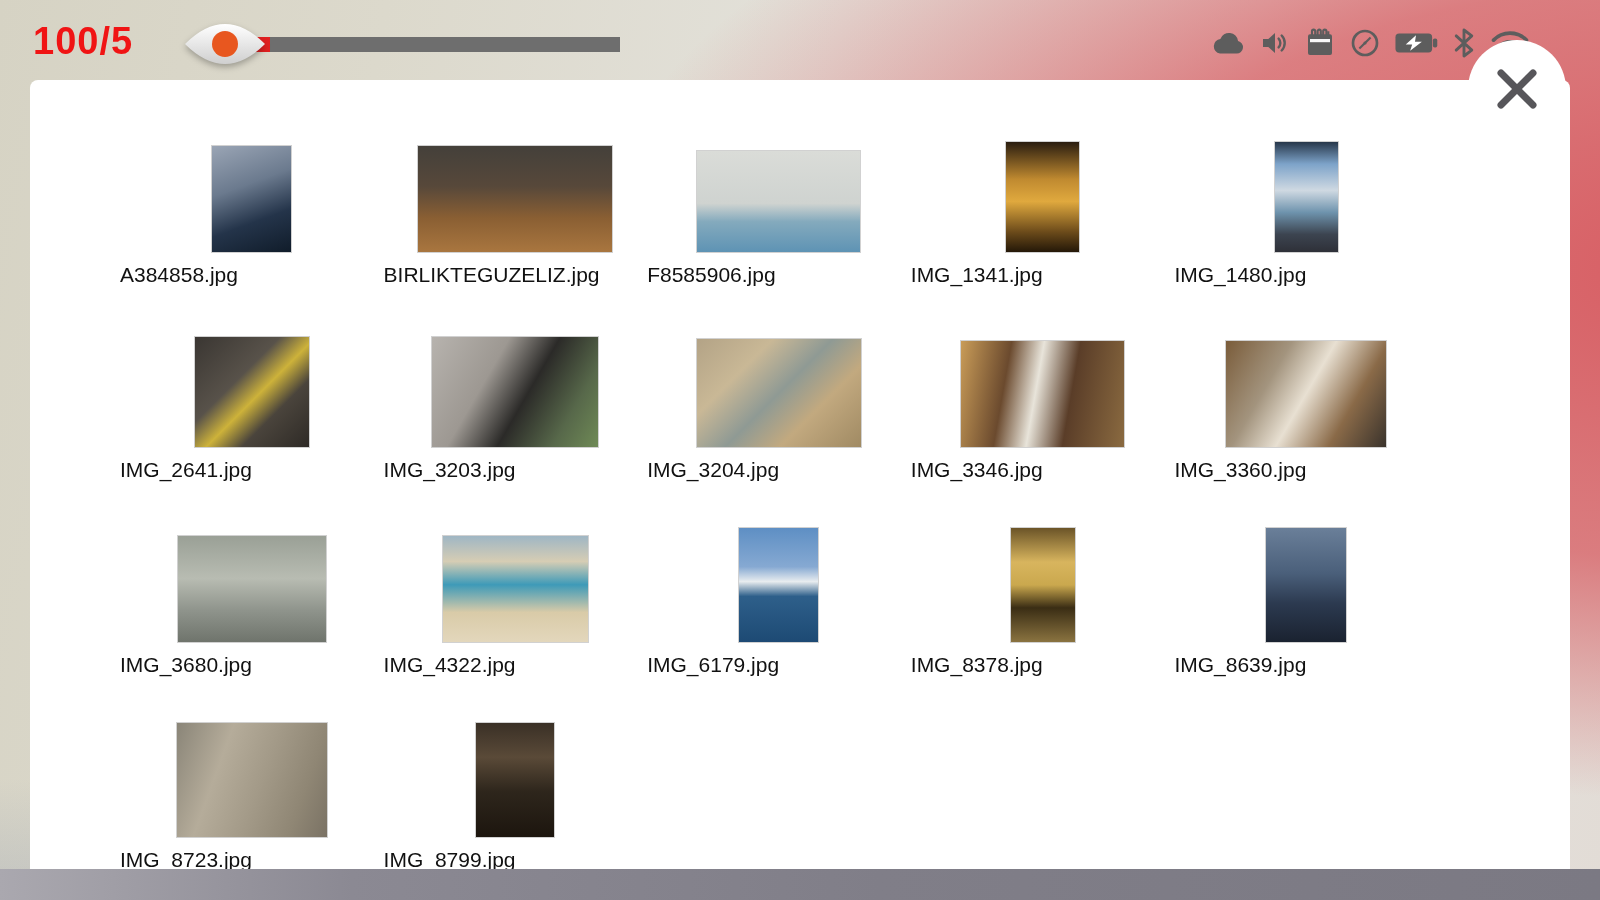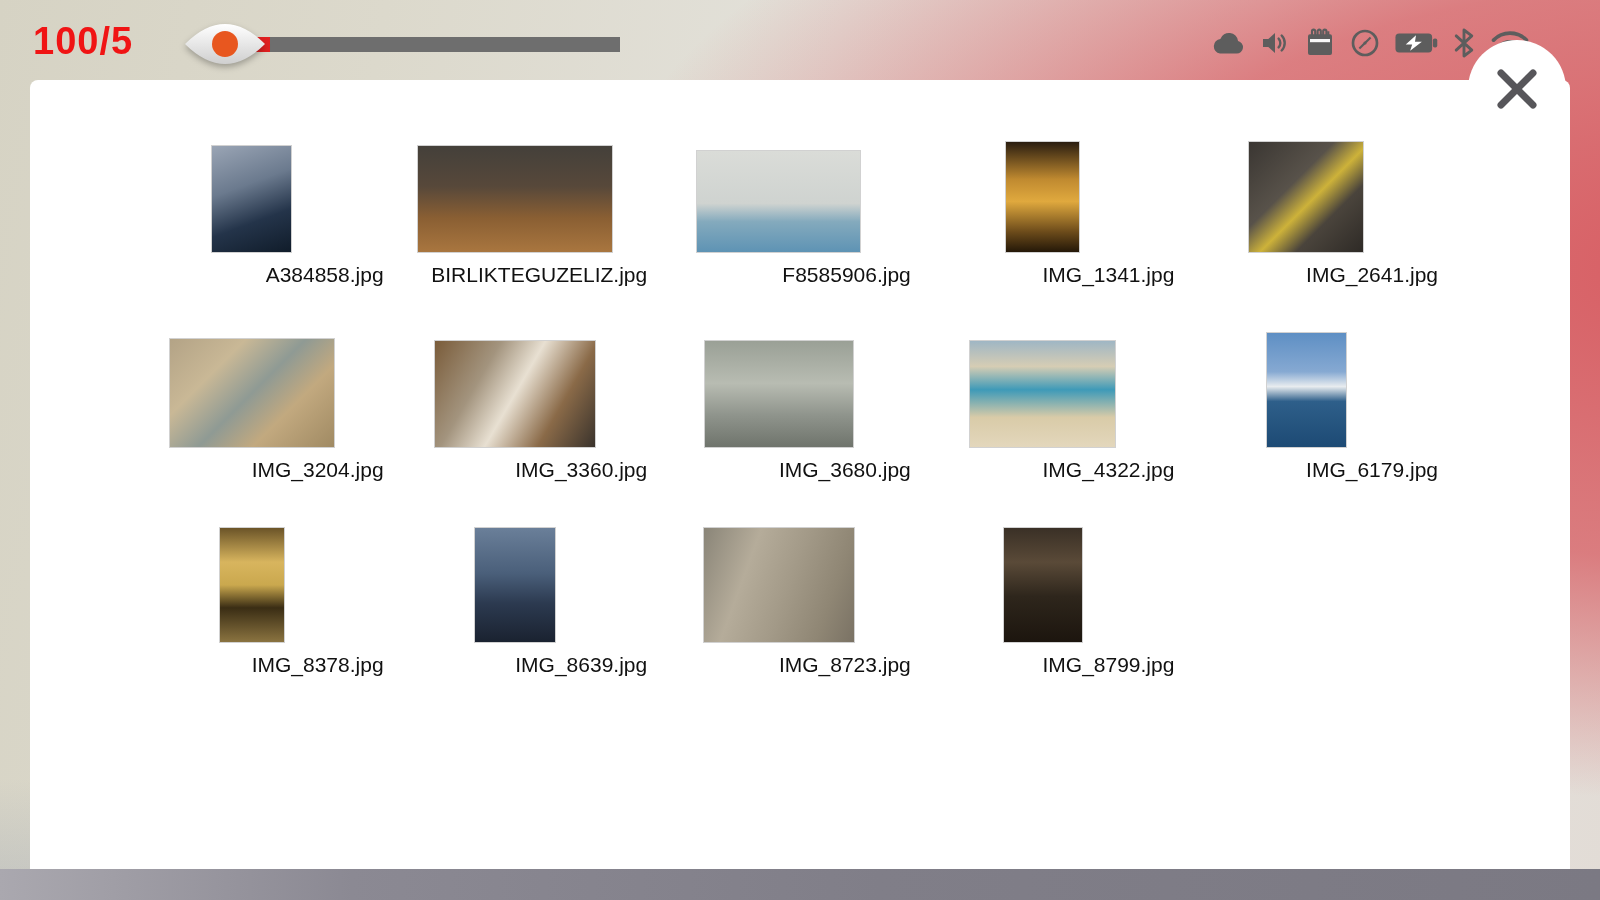--- a/index.html
+++ b/index.html
@@ -30,21 +30,21 @@
   .tray svg{display:block;}
   .close-btn{
     position:absolute;left:1468px;top:40px;width:98px;height:98px;border-radius:50%;
     background:#fff;z-index:6;display:flex;align-items:center;justify-content:center;
     cursor:pointer;
   }
   .grid{
     position:absolute;left:120px;top:138px;width:1318px;z-index:2;
     display:grid;grid-template-columns:repeat(5,1fr);
   }
-  .cell{height:195px;display:flex;flex-direction:column;align-items:flex-end;}
+  .cell{height:195px;display:flex;flex-direction:column;align-items:flex-start;}
   .thumb-box{height:114px;width:100%;display:flex;align-items:flex-end;justify-content:center;}
   .thumb{box-shadow:0 0 0 1px rgba(0,0,0,.18);}
   .fname{
     margin-top:11px;font-size:21px;color:#111;white-space:nowrap;
   }
   .bottom-bar{
     position:absolute;left:0;bottom:0;width:100%;height:31px;z-index:5;
     background:linear-gradient(90deg,#aaa8af 0%,#8b8993 22%,#807e88 55%,#7b7983 100%);
   }
 </style>
@@ -149,29 +149,47 @@
       <div class="fname">F8585906.jpg</div>
     </div>
     <div class="cell">
       <div class="thumb-box">
         <div class="thumb" title="stone facade lit orange at night" style="width: 73px; height: 110px; background: linear-gradient(rgb(42, 29, 16) 0%, rgb(192, 138, 48) 34%, rgb(224, 169, 62) 54%, rgb(107, 74, 26) 82%, rgb(36, 24, 8) 100%);"></div>
       </div>
       <div class="fname">IMG_1341.jpg</div>
     </div>
     <div class="cell">
       <div class="thumb-box">
+        <div class="thumb" title="window view of sky and sea" style="width: 63px; height: 110px; background: linear-gradient(rgb(39, 55, 74) 0%, rgb(125, 163, 201) 20%, rgb(207, 217, 226) 44%, rgb(110, 147, 173) 64%, rgb(60, 68, 80) 84%, rgb(46, 48, 56) 100%);"></div>
+      </div>
+      <div class="fname">IMG_1480.jpg</div>
+    </div>
+    <div class="cell">
+      <div class="thumb-box">
         <div class="thumb" title="HANDS UP! graffiti on dark wall" style="width: 114px; height: 110px; background: linear-gradient(135deg, rgb(58, 54, 50) 0%, rgb(88, 82, 74) 38%, rgb(205, 178, 58) 54%, rgb(74, 68, 60) 70%, rgb(46, 42, 38) 100%);"></div>
       </div>
       <div class="fname">IMG_2641.jpg</div>
     </div>
     <div class="cell">
       <div class="thumb-box">
+        <div class="thumb" title="glass plaque on stand beside plant" style="width: 166px; height: 110px; background: linear-gradient(120deg, rgb(183, 179, 174) 0%, rgb(157, 152, 146) 34%, rgb(43, 42, 40) 56%, rgb(87, 104, 74) 80%, rgb(111, 138, 86) 100%);"></div>
+      </div>
+      <div class="fname">IMG_3203.jpg</div>
+    </div>
+    <div class="cell">
+      <div class="thumb-box">
         <div class="thumb" title="ornate painted ceiling" style="width: 164px; height: 108px; background: linear-gradient(135deg, rgb(179, 163, 134) 0%, rgb(201, 184, 150) 28%, rgb(143, 154, 148) 50%, rgb(194, 169, 127) 70%, rgb(160, 138, 99) 100%);"></div>
       </div>
       <div class="fname">IMG_3204.jpg</div>
+    </div>
+    <div class="cell">
+      <div class="thumb-box">
+        <div class="thumb" title="room with wooden shutters and seated man" style="width: 163px; height: 106px; background: linear-gradient(100deg, rgb(201, 156, 88) 0%, rgb(107, 74, 46) 28%, rgb(232, 228, 218) 46%, rgb(90, 61, 40) 66%, rgb(138, 106, 64) 100%);"></div>
+      </div>
+      <div class="fname">IMG_3346.jpg</div>
     </div>
     <div class="cell">
       <div class="thumb-box">
         <div class="thumb" title="two people talking indoors" style="width: 160px; height: 106px; background: linear-gradient(120deg, rgb(122, 92, 58) 0%, rgb(163, 148, 126) 30%, rgb(232, 224, 210) 50%, rgb(138, 106, 72) 74%, rgb(58, 51, 44) 100%);"></div>
       </div>
       <div class="fname">IMG_3360.jpg</div>
     </div>
     <div class="cell">
       <div class="thumb-box">
         <div class="thumb" title="elegant lounge with sofa and lamps" style="width: 148px; height: 106px; background: linear-gradient(rgb(154, 160, 150) 0%, rgb(184, 188, 178) 40%, rgb(143, 148, 140) 70%, rgb(111, 116, 108) 100%);"></div>

